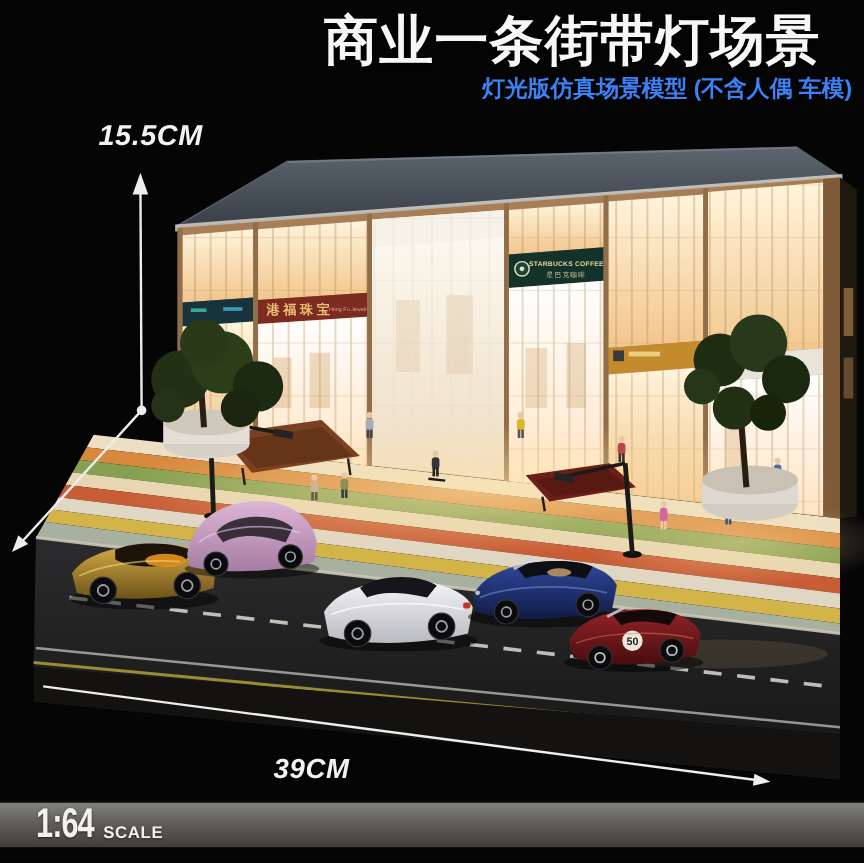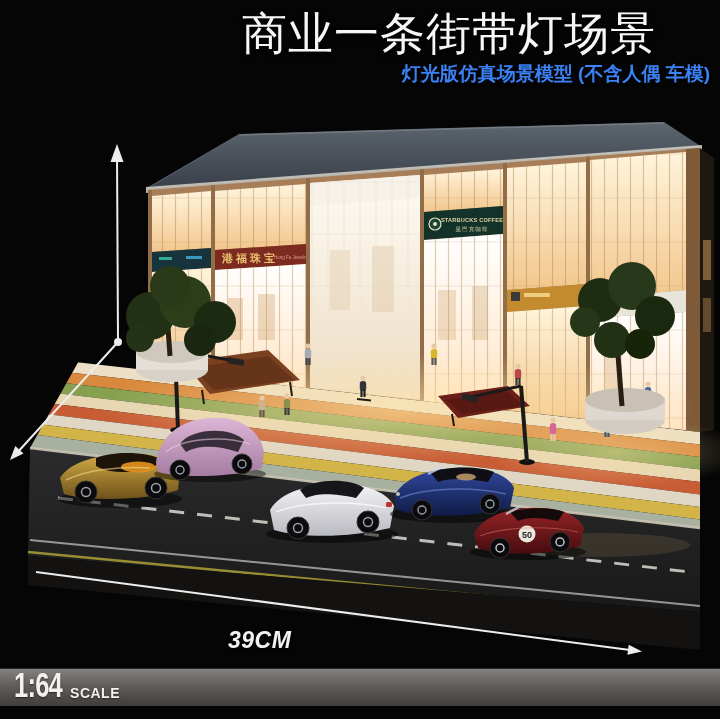--- a/index.html
+++ b/index.html
@@ -1,32 +1,32 @@
 <!DOCTYPE html>
 <html><head>
 <meta charset="utf-8">
 <style>
   html,body{margin:0;padding:0;background:#000;}
   .poster{position:relative;width:720px;height:719px;background:#050505;overflow:hidden;
           font-family:"Liberation Sans",sans-serif;}
-  .title{position:absolute;top:10px;right:8px;width:470px;text-align:left;color:#f7f7f7;
-         font-size:45px;font-weight:normal;letter-spacing:1px;line-height:1.05;
+  .title{position:absolute;top:10px;right:8px;width:470px;text-align:center;color:#f7f7f7;
+         font-size:45px;font-weight:bold;letter-spacing:1px;line-height:1.05;
          text-shadow:0 2px 5px rgba(0,0,0,.9);}
   .subtitle{position:absolute;top:61px;right:10px;width:470px;text-align:right;color:#3b82f6;
             font-size:19px;font-weight:bold;text-shadow:0 1px 3px rgba(0,0,0,.8);}
   .dim-label{position:absolute;color:#f2f2f2;font-style:italic;font-weight:bold;
              text-shadow:0 1px 3px #000;letter-spacing:.5px;}
   #dim-h{top:100px;left:82px;font-size:24px;}
   #dim-d{top:360px;left:12px;font-size:26px;}
   #dim-w{top:627px;left:228px;font-size:23px;}
   .scene-svg{position:absolute;inset:0;}
   .footer{position:absolute;top:668px;left:0;width:720px;height:37px;
           background:linear-gradient(180deg,#84827e 0%,#605e5b 45%,#403e3c 100%);
           border-top:1px solid #262626;display:flex;align-items:center;justify-content:space-between;}
-  .scale-group{display:flex;align-items:baseline;margin-left:14px;color:#f3f1ed;white-space:nowrap;}
+  .scale-group{display:flex;align-items:baseline;margin-left:30px;color:#f3f1ed;white-space:nowrap;}
   .scale-value{font-size:32px;font-weight:bold;letter-spacing:-1px;display:inline-block;
                transform:scaleX(.8) scaleY(1.08);transform-origin:left bottom;
                text-shadow:0 1px 2px rgba(0,0,0,.55);}
   .scale-unit{font-size:14px;font-weight:bold;margin-left:-4px;letter-spacing:.5px;
               text-shadow:0 1px 2px rgba(0,0,0,.5);}
   .note{margin-right:10px;font-size:16px;font-weight:bold;color:#f5f3ef;white-space:nowrap;
         text-shadow:0 1px 2px rgba(0,0,0,.6);}
 </style>
 </head>
 <body>
@@ -392,20 +392,21 @@
       <line x1="118" y1="342" x2="16" y2="454" stroke-width="2"></line>
       <polygon points="10,460 15.3,446 23.5,453.4" stroke="none"></polygon>
       <line x1="36" y1="572" x2="630" y2="650" stroke-width="2"></line>
       <polygon points="642,651.5 627.4,654.7 628.7,644.8" stroke="none"></polygon>
     </g>
   </svg>
 
   <div class="title">商业一条街带灯场景</div>
   <div class="subtitle">灯光版仿真场景模型 (不含人偶 车模)</div>
 
+  <div class="dim-label" id="dim-h">15.5CM</div>
   <div class="dim-label" id="dim-w">39CM</div>
 
   <div class="footer">
     <div class="scale-group">
       <span class="scale-value">1:64</span>
       <span class="scale-unit">SCALE</span>
     </div>
   </div>
 
 </div>

